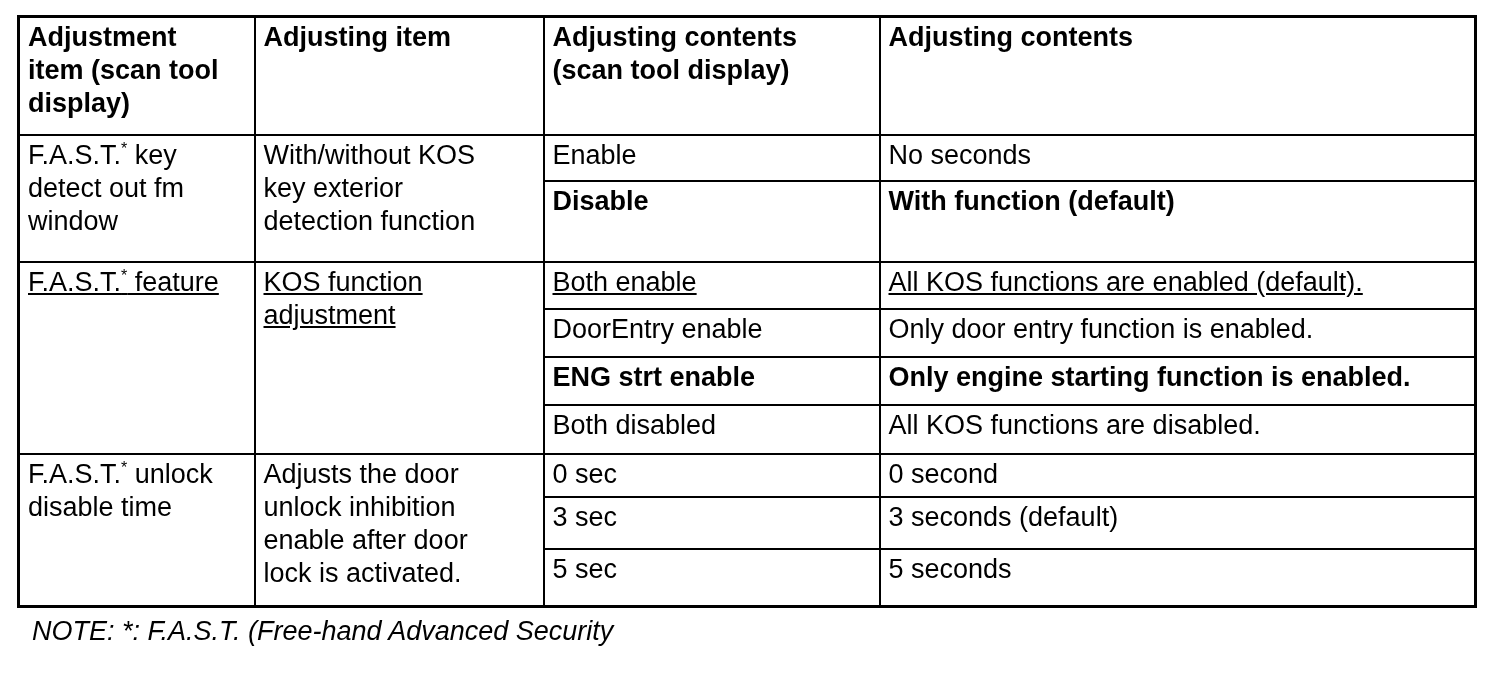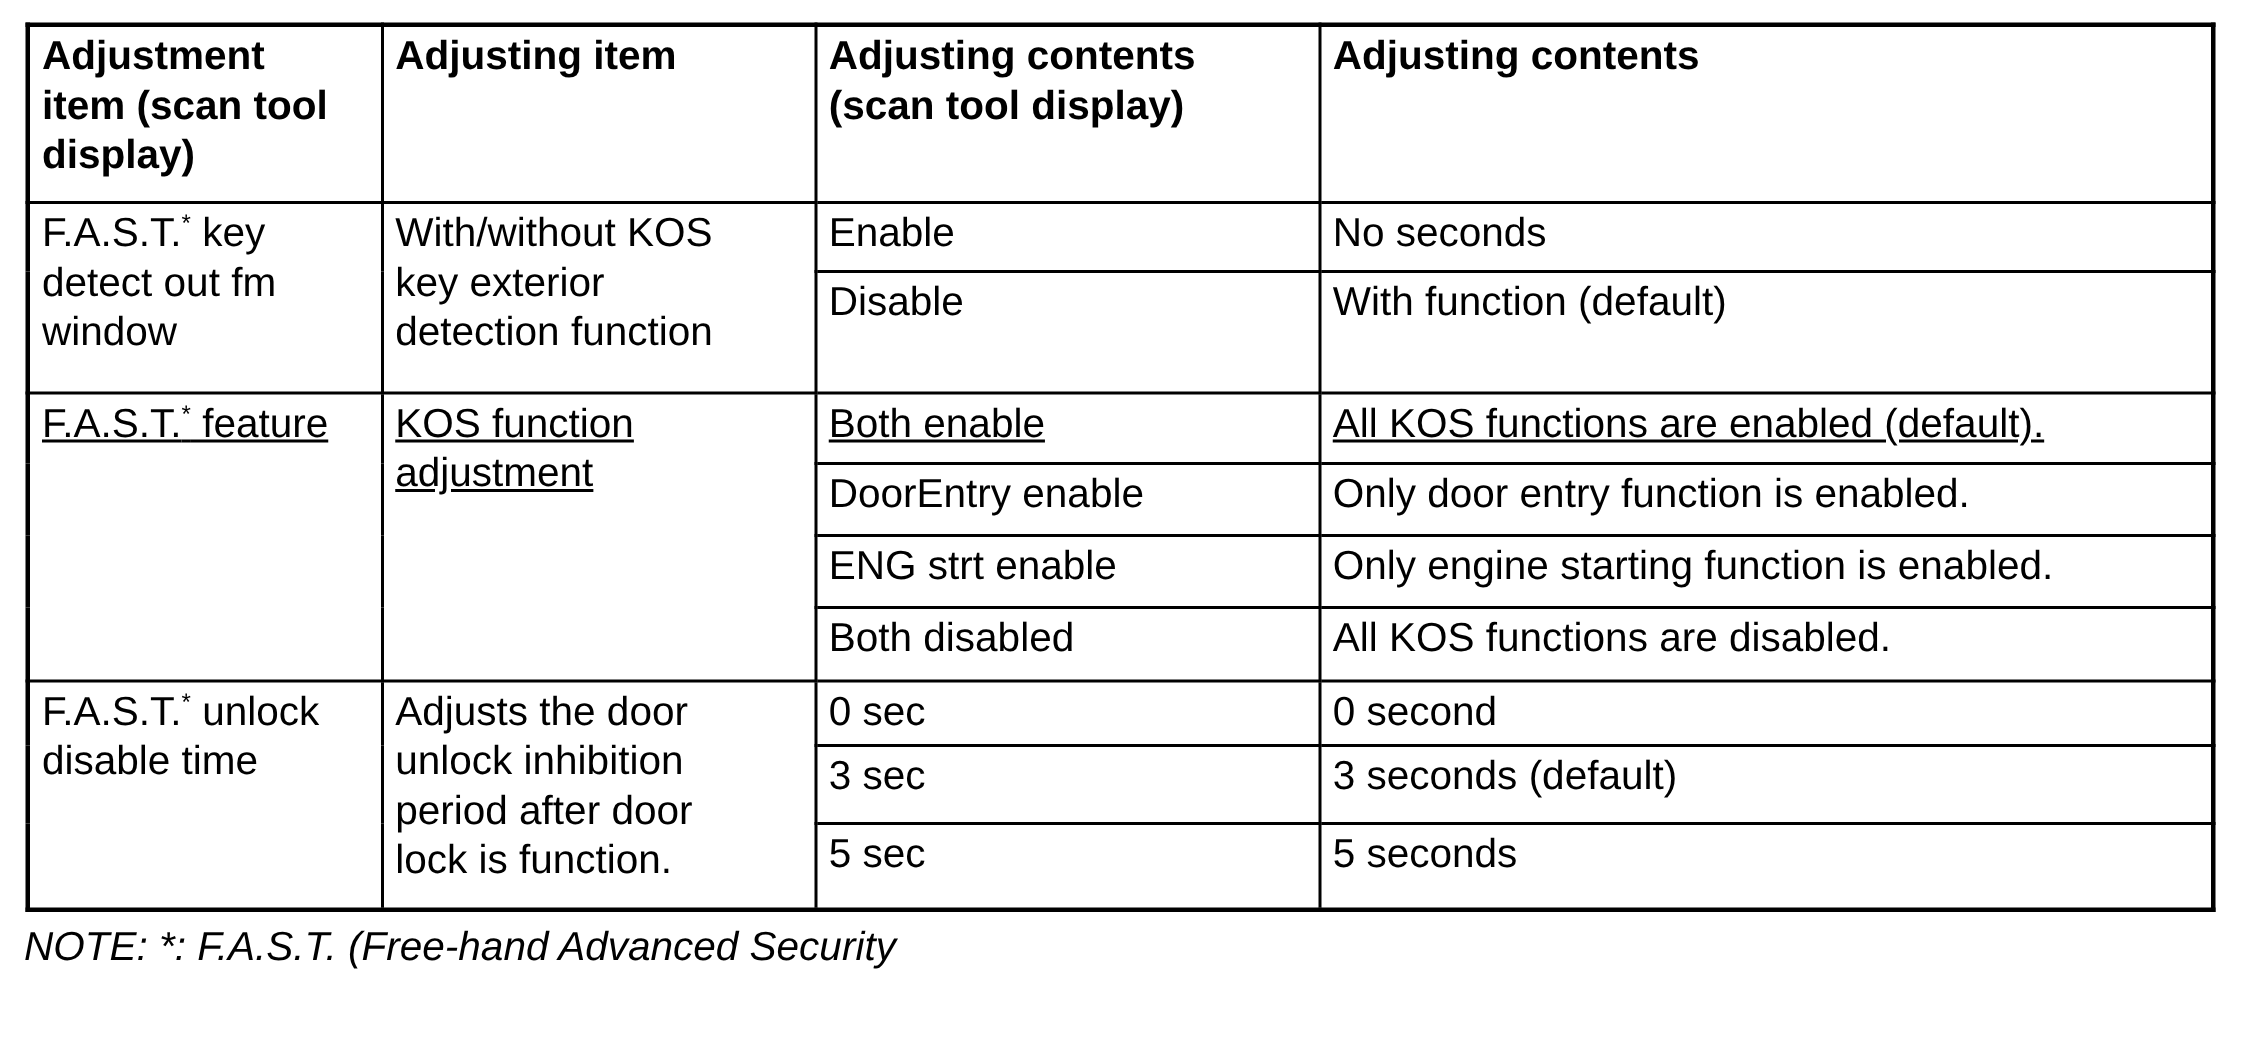--- a/index.html
+++ b/index.html
@@ -39,37 +39,37 @@
   table.spec th {
     font-weight: bold;
   }
   
   .inner1 { max-width: 204px; }
   .inner2 { max-width: 245px; }
   .inner3 { max-width: 302px; }
 
   tr.rh  { height: 118px; }
   tr.r0a { height: 46px; margin-top: 44px; }
-  tr.r0b { height: 81px; }
+  tr.r0b { height: 81px; font-weight: bold; }
   tr.r1a { height: 47px; text-decoration: underline; }
   tr.r1b { height: 48px; }
-  tr.r1c { height: 48px; }
+  tr.r1c { height: 48px; font-weight: bold; }
   tr.r1d { height: 49px; margin-top: 16px; }
   tr.r2a { height: 43px; }
   tr.r2b { height: 52px; }
   tr.r2c { height: 58px; }
 
   sup.ast {
     font-size: 16px;
     vertical-align: super;
     line-height: 0;
   }
   .note {
     position: absolute;
-    left: 16px;
+    left: 32px;
     top: 613px;
     font-style: italic;
     font-size: 27px;
     line-height: 36px;
     color: #000000;
   }
 </style>
 </head>
 <body>
 
@@ -159,21 +159,21 @@
       <td>
             <div>All KOS functions are disabled.</div>
           </td>
     </tr>
 
     <tr class="r2a">
       <td rowspan="3">
             <div class="inner1"><span>F.A.S.T.</span><sup class="ast">*</sup><span> unlock disable time</span></div>
           </td>
       <td rowspan="3">
-            <div class="inner2">Adjusts the door unlock inhibition period after door lock is function.</div>
+            <div class="inner2">Adjusts the door unlock inhibition enable after door lock is activated.</div>
           </td>
       <td>
             <div class="inner3">0 sec</div>
           </td>
       <td>
             <div>0 second</div>
           </td>
     </tr>
     <tr class="r2b">
       <td>

